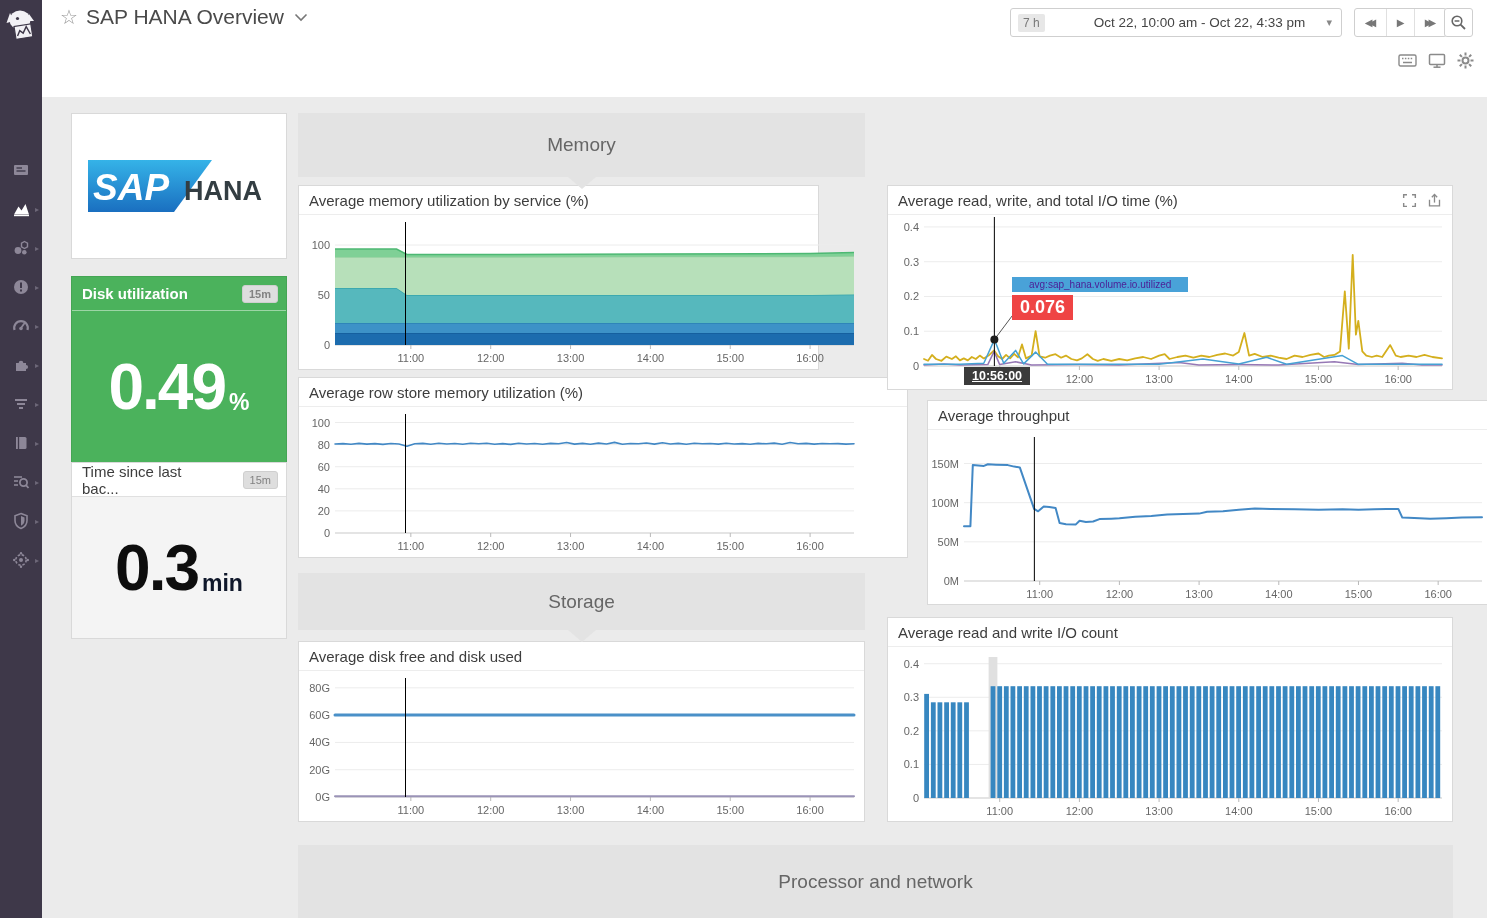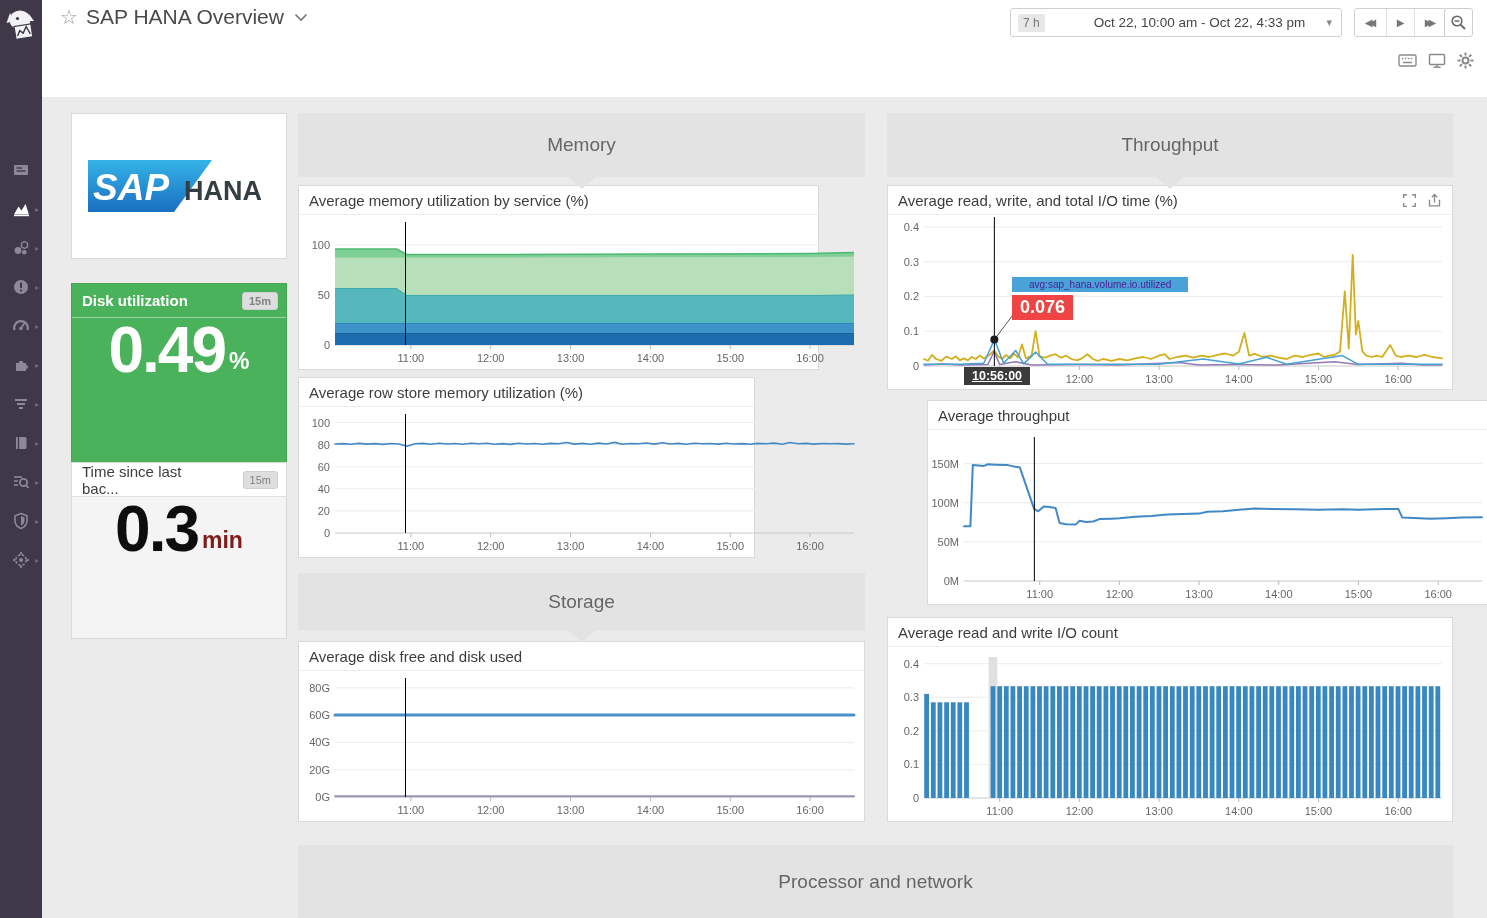--- a/index.html
+++ b/index.html
@@ -41,26 +41,26 @@
   .band{position:absolute;background:#e3e3e3;display:flex;align-items:center;justify-content:center;
         font-size:19px;color:#666;z-index:4;text-align:right;}
   .notch{position:absolute;left:50%;bottom:-12px;margin-left:-14px;width:0;height:0;
          border-left:14px solid transparent;border-right:14px solid transparent;border-top:12px solid #e3e3e3;}
   
   .kpi-green{background:#4bb25c;border:1px solid #44a554;color:#fff;}
   .kpi-title{display:flex;align-items:center;height:33px;padding:0 8px 0 10px;font-size:15px;}
   .kpi-green .kpi-title{border-bottom:1px solid rgba(255,255,255,.45);font-weight:700;}
   .kpi-gray-head{background:#fff;border-bottom:1px solid #e0e0e0;color:#3d3d3d;gap:44px;}
   .badge{margin-left:auto;background:#dedede;color:#828282;font-size:11px;border-radius:3px;padding:2px 6px;border:1px solid #cfcfcf;}
-  .kpi-body{display:flex;align-items:flex-start;justify-content:center;height:calc(100% - 33px);}
+  .kpi-body{display:flex;align-items:center;justify-content:center;height:calc(100% - 33px);}
   .kpi-val{font-size:64px;font-weight:700;letter-spacing:-2px;line-height:1;}
   .kpi-unit{font-size:23px;font-weight:700;margin-left:4px;margin-top:30px;}
   .kpi-plain{background:#f4f4f4;}
   .kpi-plain .kpi-val{color:#0d0d0d;}
-  .kpi-plain .kpi-unit{color:#7f1d1d;}
+  .kpi-plain .kpi-unit{color:#0f172a;}
   
   .tt-pill{position:absolute;left:124px;top:91px;background:#49a2d8;color:#4c1d95;font-size:10px;
            padding:2px 17px;z-index:6;white-space:nowrap;}
   .tt-val{position:absolute;left:124px;top:109px;background:#ef4444;color:#fff;font-size:18px;font-weight:700;
           padding:2px 8px;z-index:6;}
   .tt-time{position:absolute;left:76px;top:181px;background:#3b3b3b;color:#fff;font-size:12.5px;font-weight:700;
            padding:2px 8px;z-index:6;text-decoration:underline;}
   svg{font-family:"Liberation Sans",sans-serif;}
   .chart-wrap{display:block;}
 </style>
@@ -268,21 +268,21 @@
             <stop offset="0" stop-color="#35b3e8"></stop>
               <stop offset="1" stop-color="#1a6fc0"></stop>
           </linearGradient>
         </defs>
         <polygon points="0,0 124,0 86,52 0,52" fill="url(#sapg)"></polygon>
         <text x="5" y="40" font-size="37" font-weight="bold" font-style="italic" fill="#ffffff">SAP</text>
         <text x="96" y="40" font-size="27" font-weight="bold" fill="#333d42">HANA</text>
       </svg>
     </div>
 
-    <div class="card kpi-green" style="left:29px;top:186px;width:216px;height:187px;">
+    <div class="card kpi-green" style="left:29px;top:179px;width:216px;height:187px;">
       <div class="kpi-title">
         <span>Disk utilization</span>
         <span class="badge">15m</span>
       </div>
       <div class="kpi-body">
         <span class="kpi-val">0.49</span>
         <span class="kpi-unit">%</span>
       </div>
     </div>
 
@@ -332,21 +332,21 @@
           <path d="M36.0 73.0 L97.5 73.0 L107.9 80.0 L191.7 80.0 L351.4 80.0 L511.1 80.0 L555.0 79.5 L555.0 108.0 L511.1 108.0 L351.4 108.0 L191.7 108.0 L107.9 108.0 L97.5 108.0 L36.0 108.0 Z" fill="#56b8bd"></path>
           <path d="M36.0 73.0 L97.5 73.0 L107.9 80.0 L191.7 80.0 L351.4 80.0 L511.1 80.0 L555.0 79.5" fill="none" stroke="#35a4ab" stroke-width="1.5"></path>
           <path d="M36.0 42.0 L97.5 42.0 L107.9 42.0 L191.7 42.0 L351.4 41.5 L511.1 41.5 L555.0 41.0 L555.0 79.5 L511.1 80.0 L351.4 80.0 L191.7 80.0 L107.9 80.0 L97.5 73.0 L36.0 73.0 Z" fill="#b7e0ba"></path>
           <path d="M36.0 42.0 L97.5 42.0 L107.9 42.0 L191.7 42.0 L351.4 41.5 L511.1 41.5 L555.0 41.0" fill="none" stroke="#93cf9f" stroke-width="1.5"></path>
           <path d="M36.0 34.0 L97.5 34.0 L107.9 39.5 L191.7 39.5 L351.4 39.0 L511.1 38.5 L555.0 37.5 L555.0 41.0 L511.1 41.5 L351.4 41.5 L191.7 42.0 L107.9 42.0 L97.5 42.0 L36.0 42.0 Z" fill="#7fd096"></path>
           <path d="M36.0 34.0 L97.5 34.0 L107.9 39.5 L191.7 39.5 L351.4 39.0 L511.1 38.5 L555.0 37.5" fill="none" stroke="#4db873" stroke-width="1.5"></path>
           <line x1="106.50415384615377" x2="106.50415384615377" y1="7" y2="130" stroke="#000"></line>
         </svg>
     </div>
 
-    <div class="card" style="left:256px;top:280px;width:457px;height:181px;">
+    <div class="card" style="left:256px;top:280px;width:610px;height:181px;">
       <div class="ctitle">
           <span>Average row store memory utilization (%)</span>
         </div>
       <svg class="chart-wrap" width="565" height="150">
           <text x="31" y="130" text-anchor="end" fill="#666" font-size="11">0</text>
           <line x1="36" x2="555" y1="103.90476190476191" y2="103.90476190476191" stroke="#ececec"></line>
           <text x="31" y="107.90476190476191" text-anchor="end" fill="#666" font-size="11">20</text>
           <line x1="36" x2="555" y1="81.80952380952381" y2="81.80952380952381" stroke="#ececec"></line>
           <text x="31" y="85.80952380952381" text-anchor="end" fill="#666" font-size="11">40</text>
           <line x1="36" x2="555" y1="59.714285714285715" y2="59.714285714285715" stroke="#ececec"></line>
@@ -404,24 +404,20 @@
           <line x1="431.2384615384615" x2="431.2384615384615" y1="126" y2="130" stroke="#b9b9b9"></line>
           <text x="431.2384615384615" y="143" text-anchor="middle" fill="#666" font-size="11">15:00</text>
           <line x1="511.0846153846153" x2="511.0846153846153" y1="126" y2="130" stroke="#b9b9b9"></line>
           <text x="511.0846153846153" y="143" text-anchor="middle" fill="#666" font-size="11">16:00</text>
           <path d="M36.0 44.1 L555.0 44.1" fill="none" stroke="#4a90c8" stroke-width="3" stroke-linejoin="round" stroke-linecap="round"></path>
           <path d="M36.0 125.2 L555.0 125.2" fill="none" stroke="#9a93b7" stroke-width="2" stroke-linejoin="round" stroke-linecap="round"></path>
           <line x1="106.50415384615377" x2="106.50415384615377" y1="7" y2="126" stroke="#000"></line>
         </svg>
     </div>
 
-    <div class="band" style="left:845px;top:16px;width:566px;height:64px;">
-      <span>Throughput</span>
-      <div class="notch"></div>
-    </div>
 
     <div class="card" style="left:845px;top:88px;width:566px;height:205px;">
       <div class="ctitle">
         <span>Average read, write, and total I/O time (%)</span>
         <span class="spacer"></span>
         <span class="wicon">
           <svg width="15" height="15" viewBox="0 0 18 18">
               <g fill="none" stroke="#8a8a8a" stroke-width="1.7">
                 <path d="M2 6 V2 H6"></path>
                 <path d="M12 2 H16 V6"></path>

